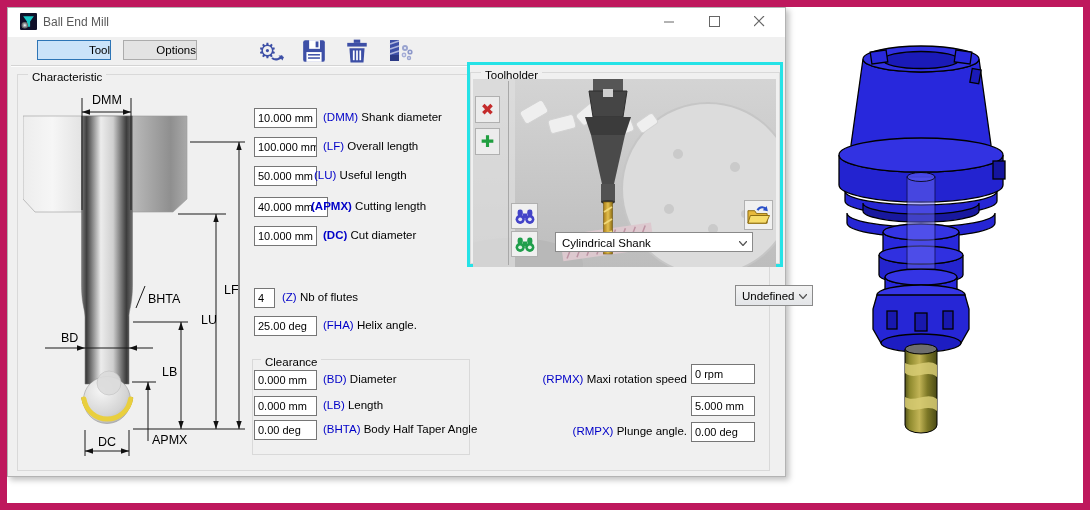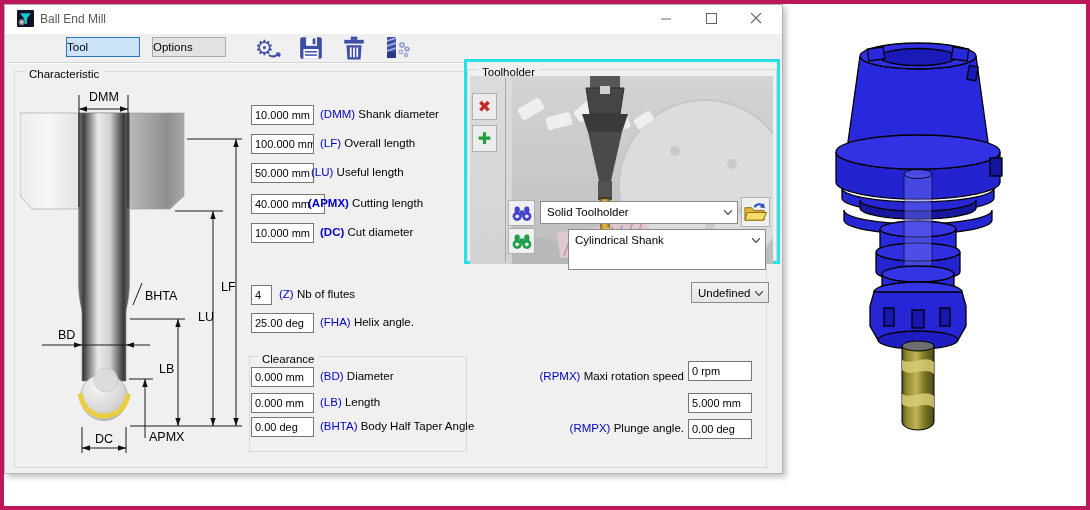--- a/index.html
+++ b/index.html
@@ -1,46 +1,46 @@
 <!DOCTYPE html>
 <html><head>
 <meta charset="utf-8">
 <style>
   html,body{margin:0;padding:0;background:#fff;}
   .stage{position:relative;width:1090px;height:510px;box-sizing:border-box;
-         border:4px solid #be185d;background:#fff;
+         border:7px solid #be185d;background:#fff;
          font-family:"Liberation Sans",sans-serif;color:#000;overflow:hidden;}
   .abs{position:absolute;}
   
   .dialog{position:absolute;left:0;top:0;width:779px;height:470px;background:#f0f0f0;
           border:1px solid #b3b3b3;box-sizing:border-box;box-shadow:3px 3px 6px rgba(0,0,0,.25);}
   .titlebar{position:absolute;left:1px;top:1px;width:777px;height:29px;background:#fff;}
   .title-text{position:absolute;left:36px;top:8px;font-size:12px;color:#595959;}
   .winbtn{position:absolute;top:0;width:34px;height:29px;display:flex;align-items:center;justify-content:center;}
   
-  .tabbtn{position:absolute;top:33px;width:74px;height:20px;font-size:11.5px;text-align:left;
-          line-height:19px;box-sizing:border-box;margin-left:32px;}
+  .tabbtn{position:absolute;top:33px;width:74px;height:20px;font-size:11.5px;text-align:right;
+          line-height:19px;box-sizing:border-box;}
   .tab-sel{background:#CBE3F9;border:1px solid #2E75B6;}
   .tab-un{background:#E3E3E3;border:1px solid #ACACAC;}
   .toolbtn{position:absolute;top:31px;width:28px;height:26px;background:transparent;border:none;}
   .sep{position:absolute;left:4px;top:58px;width:771px;height:0;border-top:1px solid #d4d4d4;border-bottom:1px solid #fdfdfd;}
   
   .group{position:absolute;border:1px solid #d9d9d9;box-sizing:border-box;}
   .glabel{position:absolute;top:-8px;left:10px;background:#f0f0f0;padding:4px 4px;font-size:11.5px;}
   
   .field{position:absolute;height:20px;background:#fff;border:1px solid #767676;font-size:11px;
          line-height:18px;padding:0 3px;white-space:nowrap;overflow:hidden;box-sizing:border-box;}
   .lblrow{position:absolute;font-size:11.5px;white-space:nowrap;}
   .code{color:#0000C8;}
   .code.b{font-weight:bold;}
   .r-lbl{position:absolute;width:210px;text-align:right;font-size:11.5px;white-space:nowrap;}
   
   .combo{position:absolute;background:#fff;border:1px solid #8a8a8a;font-size:11.5px;line-height:21px;
          padding:0 18px 0 6px;box-sizing:border-box;white-space:nowrap;overflow:hidden;}
-  .combo-gray{background:linear-gradient(#f3f3f3,#e3e5e8);}
+  .combo-gray{background:linear-gradient(#f3f3f3,#e3e5e8);margin-left:41px;}
   .chev{position:absolute;right:5px;top:8px;width:8px;height:5px;}
   
   .cyanbox{position:absolute;left:460px;top:55px;width:316px;height:205px;border:3px solid #25E2E6;
            box-sizing:border-box;background:#f0f0f0;}
   .th-btn{position:absolute;width:25px;height:27px;background:rgba(238,238,238,.85);
           border:1px solid #b0b0b0;display:flex;align-items:center;justify-content:center;
           font-family:"DejaVu Sans",sans-serif;font-size:16px;font-weight:bold;box-sizing:border-box;}
   .sq-btn{position:absolute;background:#f0f0f0;border:1px solid #b0b0b0;display:flex;
           align-items:center;justify-content:center;box-sizing:border-box;}
 </style>
@@ -316,26 +316,20 @@
           <circle cx="5.2" cy="12.3" r="4.6"></circle>
           <circle cx="14.8" cy="12.3" r="4.6"></circle>
       <rect x="2.6" y="2.5" width="5.2" height="7" rx="2.4"></rect>
           <rect x="12.2" y="2.5" width="5.2" height="7" rx="2.4"></rect>
       <rect x="8" y="6.5" width="4" height="5"></rect>
         </g>
       <circle cx="5.2" cy="12.3" r="1.9" fill="#fff" opacity="0.85"></circle>
         <circle cx="14.8" cy="12.3" r="1.9" fill="#fff" opacity="0.85"></circle>
     </svg>
   </div>
-  <div class="combo" style="left:536px;top:197px;width:198px;height:23px">
-    <span>Solid Toolholder</span>
-    <svg class="chev" viewBox="0 0 8 5">
-        <path d="M0,0 L4,4.5 L8,0" stroke="#555" fill="none" stroke-width="1.3"></path>
-      </svg>
-  </div>
   <div class="sq-btn" style="left:737px;top:193px;width:29px;height:30px">
     <svg width="25" height="23" viewBox="0 0 26 24">
       <path d="M2,7 L9,7 L11,10 L22,10 L22,20 L2,20 Z" fill="#E8B93B" stroke="#8a6a10"></path>
       <path d="M4.5,12 L24.5,12 L21,20 L2,20 Z" fill="#F7DC6A" stroke="#8a6a10"></path>
       <path d="M12,6.5 C14,2.5 19,2.5 21,5.5" stroke="#2B50C8" stroke-width="2.2" fill="none"></path>
       <polygon points="21.5,2 22.8,7.5 17.5,6.5" fill="#2B50C8"></polygon>
     </svg>
   </div>
   <div class="sq-btn" style="left:504px;top:224px;width:27px;height:26px">
     <svg width="20" height="18" viewBox="0 0 20 18">
@@ -343,21 +337,21 @@
           <circle cx="5.2" cy="12.3" r="4.6"></circle>
           <circle cx="14.8" cy="12.3" r="4.6"></circle>
       <rect x="2.6" y="2.5" width="5.2" height="7" rx="2.4"></rect>
           <rect x="12.2" y="2.5" width="5.2" height="7" rx="2.4"></rect>
       <rect x="8" y="6.5" width="4" height="5"></rect>
         </g>
       <circle cx="5.2" cy="12.3" r="1.9" fill="#fff" opacity="0.85"></circle>
         <circle cx="14.8" cy="12.3" r="1.9" fill="#fff" opacity="0.85"></circle>
     </svg>
   </div>
-  <div class="combo" style="left:564px;top:225px;width:198px;height:41px">
+  <div class="combo" style="left:548px;top:225px;width:198px;height:20px">
     <span>Cylindrical Shank</span>
     <svg class="chev" viewBox="0 0 8 5">
         <path d="M0,0 L4,4.5 L8,0" stroke="#555" fill="none" stroke-width="1.3"></path>
       </svg>
   </div>
 
   <div class="combo combo-gray" style="left:687px;top:278px;width:78px;height:21px">
     <span>Undefined</span>
     <svg class="chev" viewBox="0 0 8 5">
         <path d="M0,0 L4,4.5 L8,0" stroke="#555" fill="none" stroke-width="1.3"></path>

